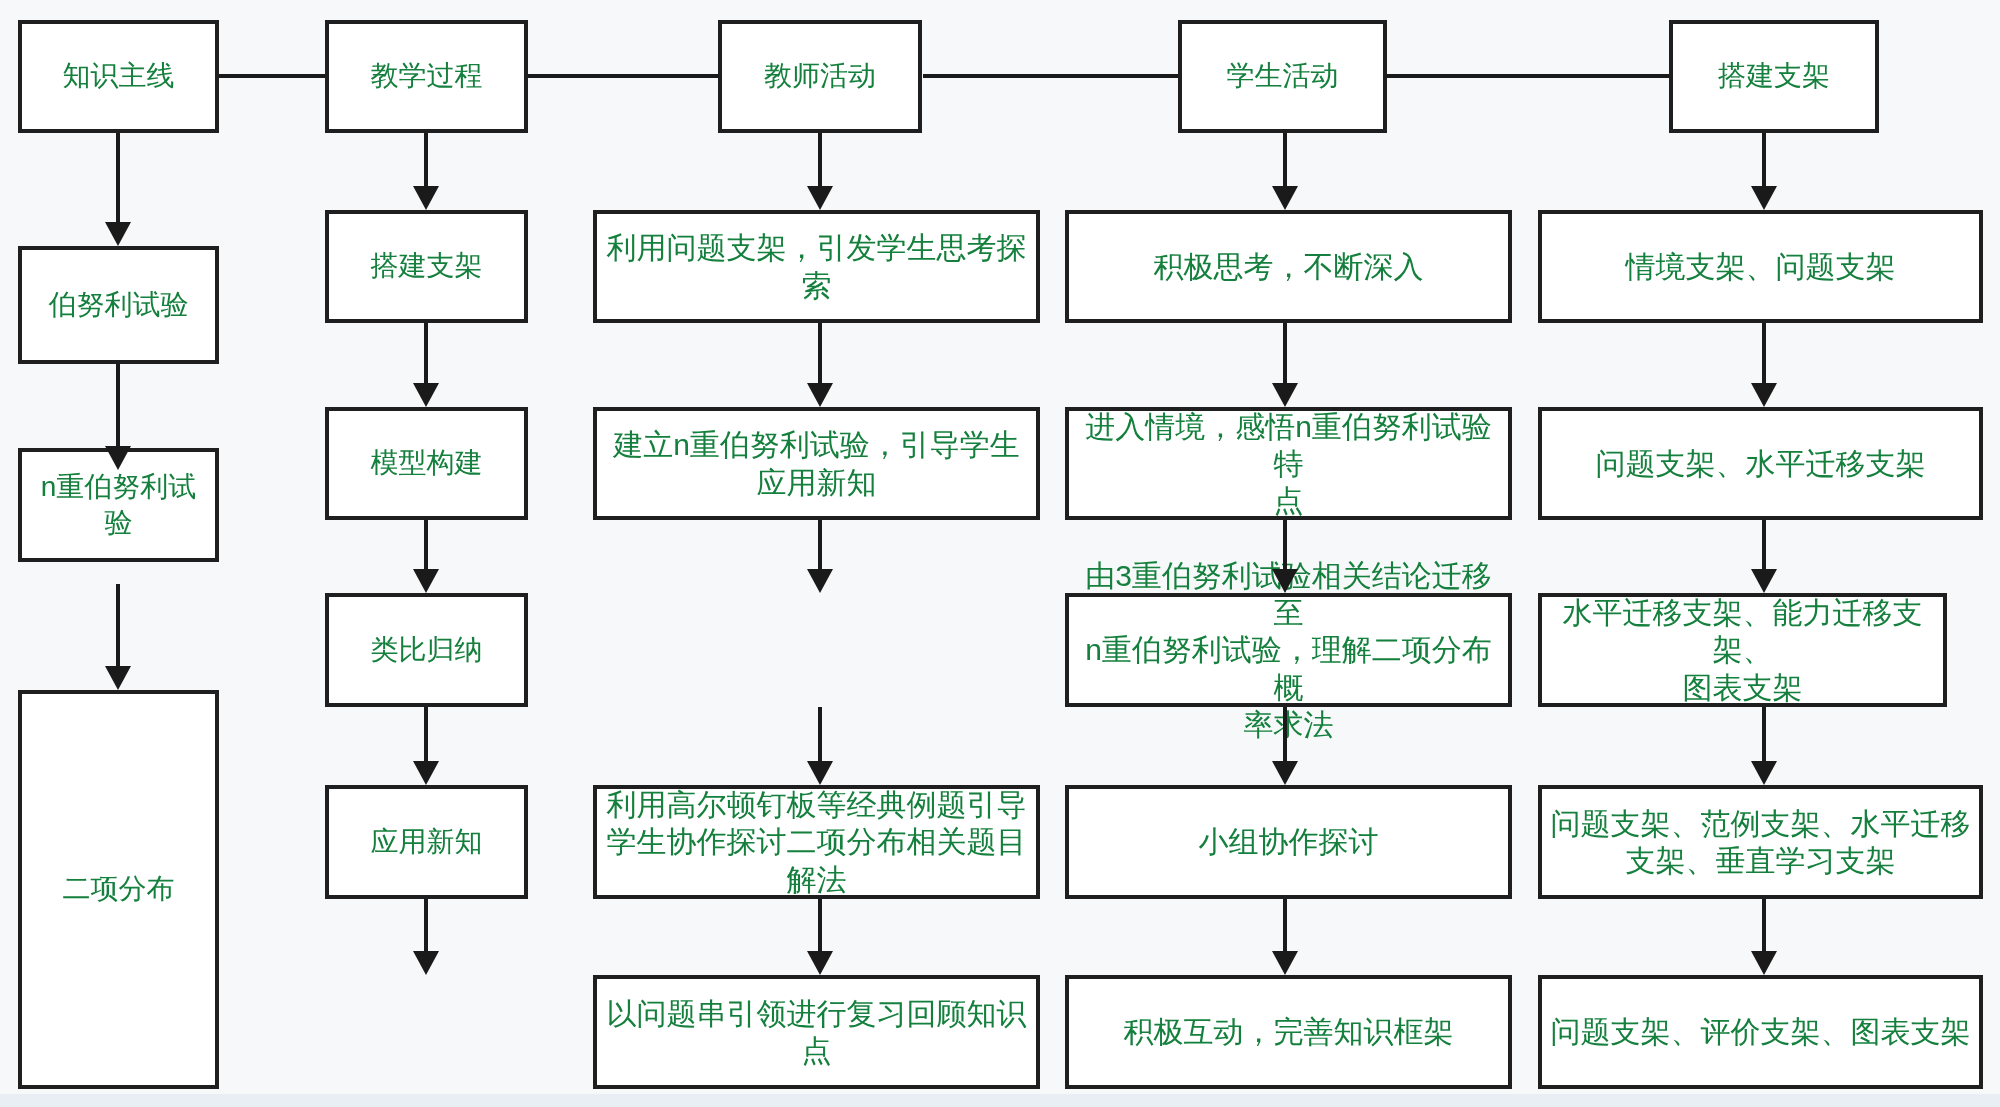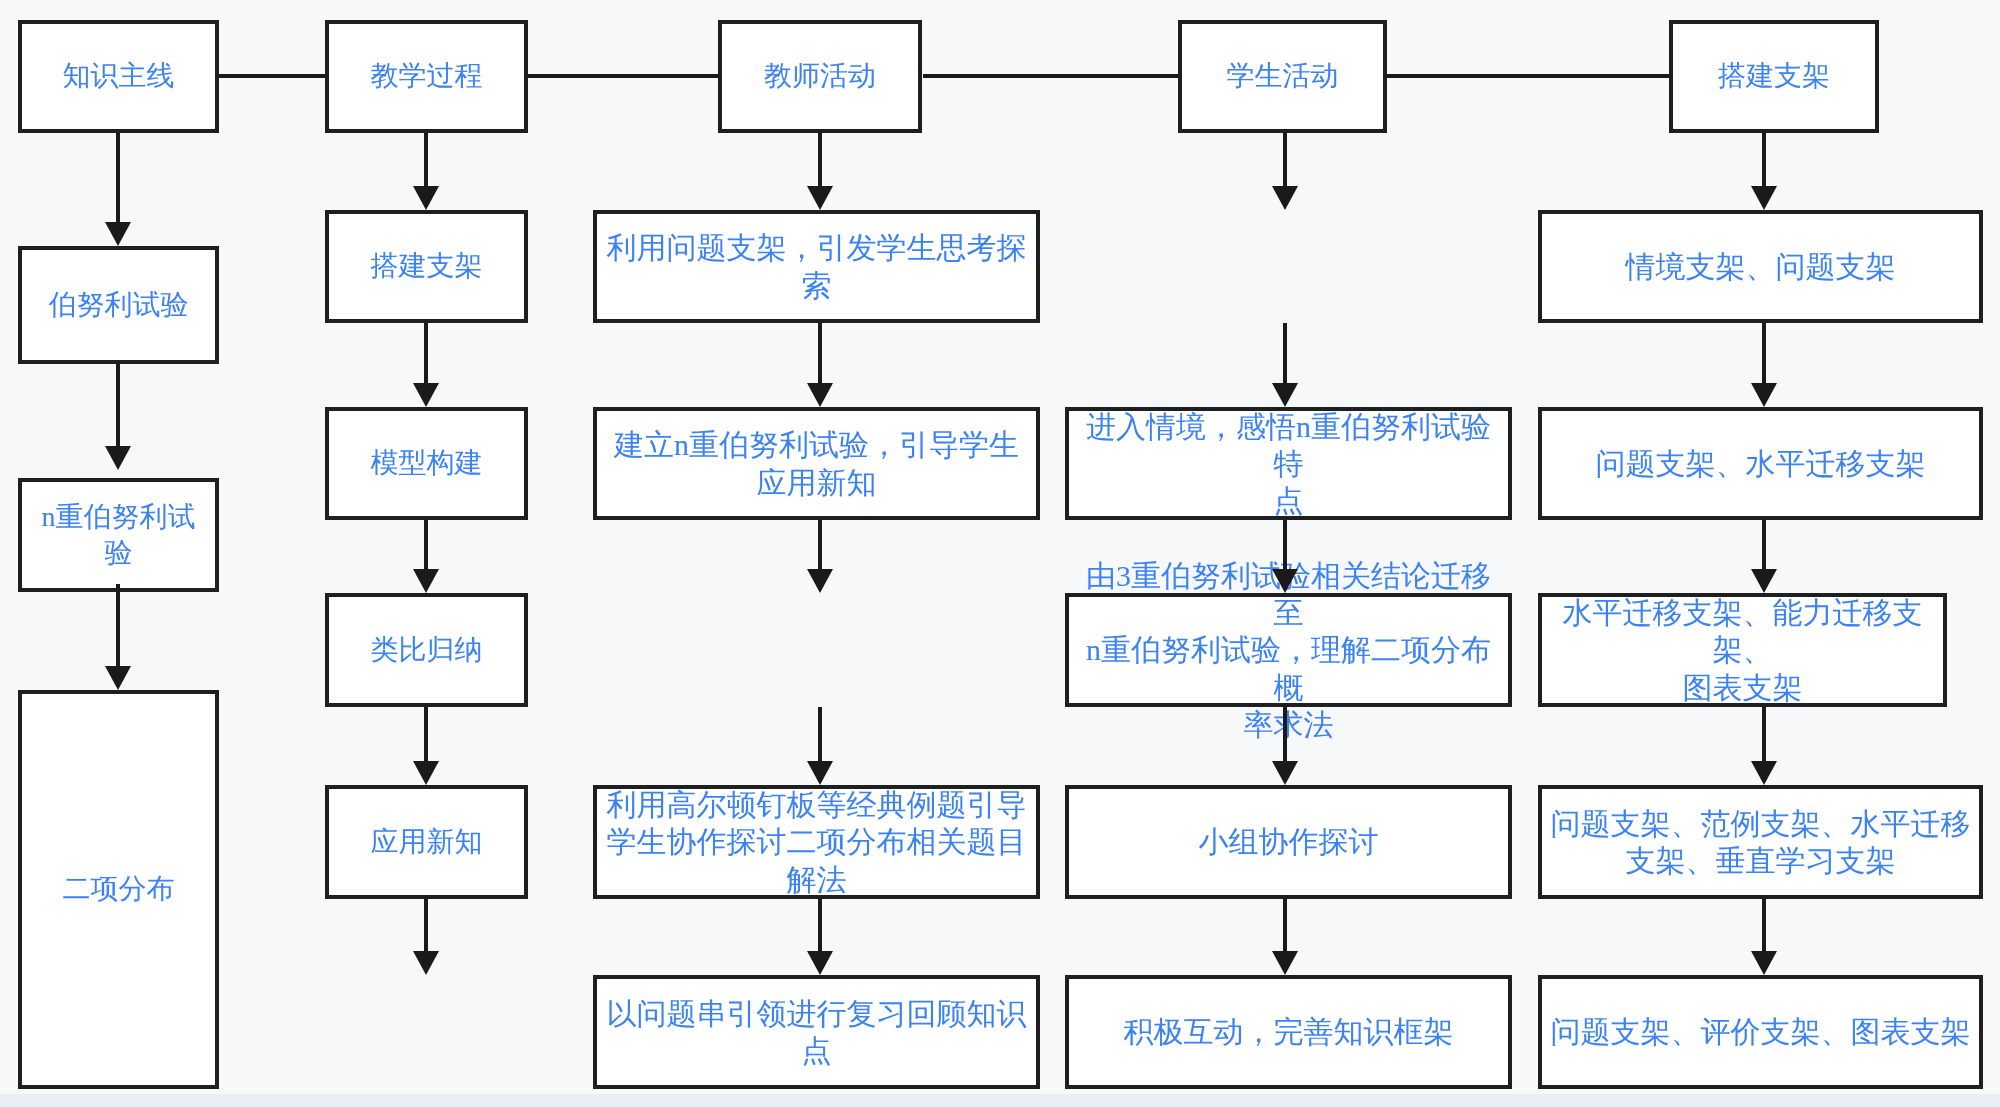--- a/index.html
+++ b/index.html
@@ -10,46 +10,45 @@
     overflow:hidden;
   }
   .canvas{position:relative;width:2000px;height:1107px;background:#f7f8f9;}
   .node{
     position:absolute;
     box-sizing:border-box;
     background:#ffffff;
     border:4px solid #1f1f1f;
     display:flex;align-items:center;justify-content:center;
     text-align:center;
-    color:#3b82f6;
+    color:#15803d;
     font-size:28px;
     line-height:1.3;
     white-space:pre-line;
     padding:0 8px;
-    font-family:Liberation Serif, serif;
   }
   .node.lg{font-size:30px;line-height:1.24;}
   .hline{position:absolute;height:4px;background:#1a1a1a;}
   .varrow{position:absolute;width:26px;transform:translateX(-13px);}
   .varrow .shaft{position:absolute;left:11px;top:0;bottom:23px;width:4px;background:#1a1a1a;display:block;}
   .varrow .head{
     position:absolute;left:0;bottom:0;width:0;height:0;display:block;
     border-left:13px solid transparent;border-right:13px solid transparent;
     border-top:24px solid #1a1a1a;
   }
   .footer-strip{position:absolute;left:0;top:1094px;width:2000px;height:13px;background:#e8eef4;}
 </style>
 </head>
 <body>
 
 <div class="canvas">
 
   <div class="node" style="left:18px;top:20px;width:201px;height:113px"><span>知识主线</span></div>
   <div class="node" style="left:18px;top:246px;width:201px;height:118px"><span>伯努利试验</span></div>
-  <div class="node" style="left:18px;top:478px;width:201px;height:114px"><span>n重伯努利试
+  <div class="node" style="left:18px;top:448px;width:201px;height:114px"><span>n重伯努利试
 验</span></div>
   <div class="node" style="left:18px;top:690px;width:201px;height:399px"><span>二项分布</span></div>
 
   <div class="node" style="left:325px;top:20px;width:203px;height:113px"><span>教学过程</span></div>
   <div class="node" style="left:325px;top:210px;width:203px;height:113px"><span>搭建支架</span></div>
   <div class="node" style="left:325px;top:407px;width:203px;height:113px"><span>模型构建</span></div>
   <div class="node" style="left:325px;top:593px;width:203px;height:114px"><span>类比归纳</span></div>
   <div class="node" style="left:325px;top:785px;width:203px;height:114px"><span>应用新知</span></div>
 
   <div class="node" style="left:718px;top:20px;width:204px;height:113px"><span>教师活动</span></div>
@@ -57,20 +56,21 @@
 索</span></div>
   <div class="node lg" style="left:593px;top:407px;width:447px;height:113px"><span>建立n重伯努利试验，引导学生
 应用新知</span></div>
   <div class="node lg" style="left:593px;top:785px;width:447px;height:114px"><span>利用高尔顿钉板等经典例题引导
 学生协作探讨二项分布相关题目
 解法</span></div>
   <div class="node lg" style="left:593px;top:975px;width:447px;height:114px"><span>以问题串引领进行复习回顾知识
 点</span></div>
 
   <div class="node" style="left:1178px;top:20px;width:209px;height:113px"><span>学生活动</span></div>
+  <div class="node lg" style="left:1065px;top:210px;width:447px;height:113px"><span>积极思考，不断深入</span></div>
   <div class="node lg" style="left:1065px;top:407px;width:447px;height:113px"><span>进入情境，感悟n重伯努利试验特
 点</span></div>
   <div class="node lg" style="left:1065px;top:593px;width:447px;height:114px"><span>由3重伯努利试验相关结论迁移至
 n重伯努利试验，理解二项分布概
 率求法</span></div>
   <div class="node lg" style="left:1065px;top:785px;width:447px;height:114px"><span>小组协作探讨</span></div>
   <div class="node lg" style="left:1065px;top:975px;width:447px;height:114px"><span>积极互动，完善知识框架</span></div>
 
   <div class="node" style="left:1669px;top:20px;width:210px;height:113px"><span>搭建支架</span></div>
   <div class="node lg" style="left:1538px;top:210px;width:445px;height:113px"><span>情境支架、问题支架</span></div>

